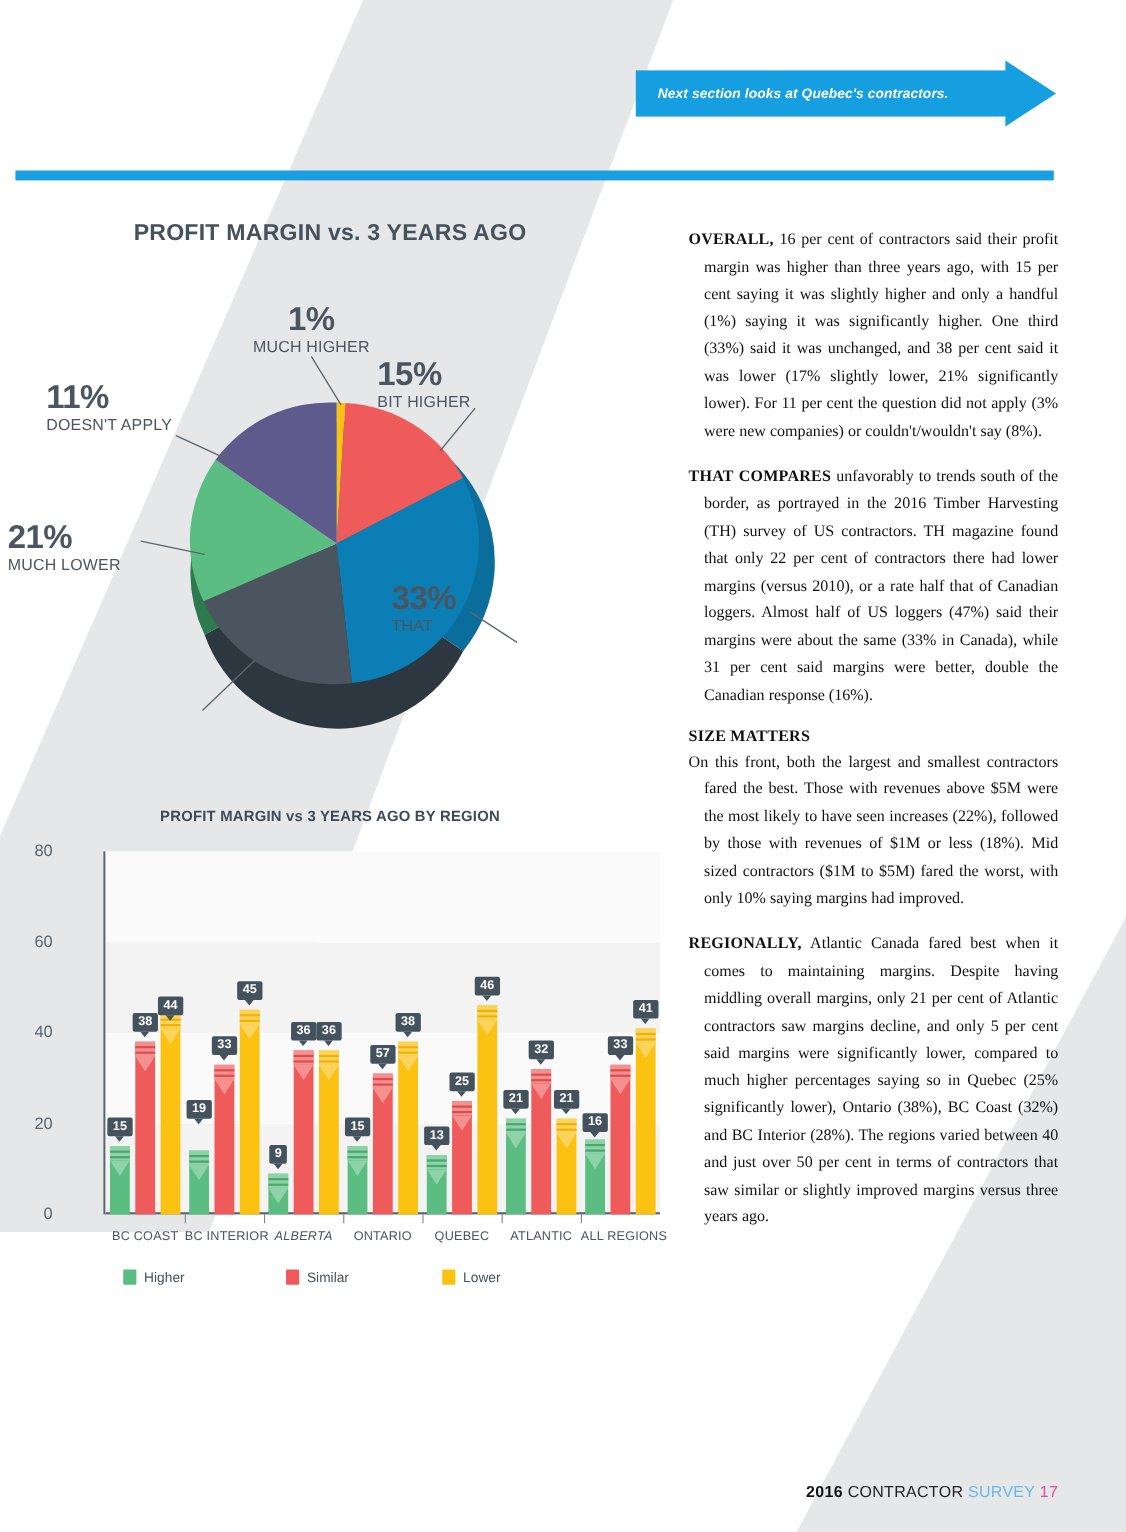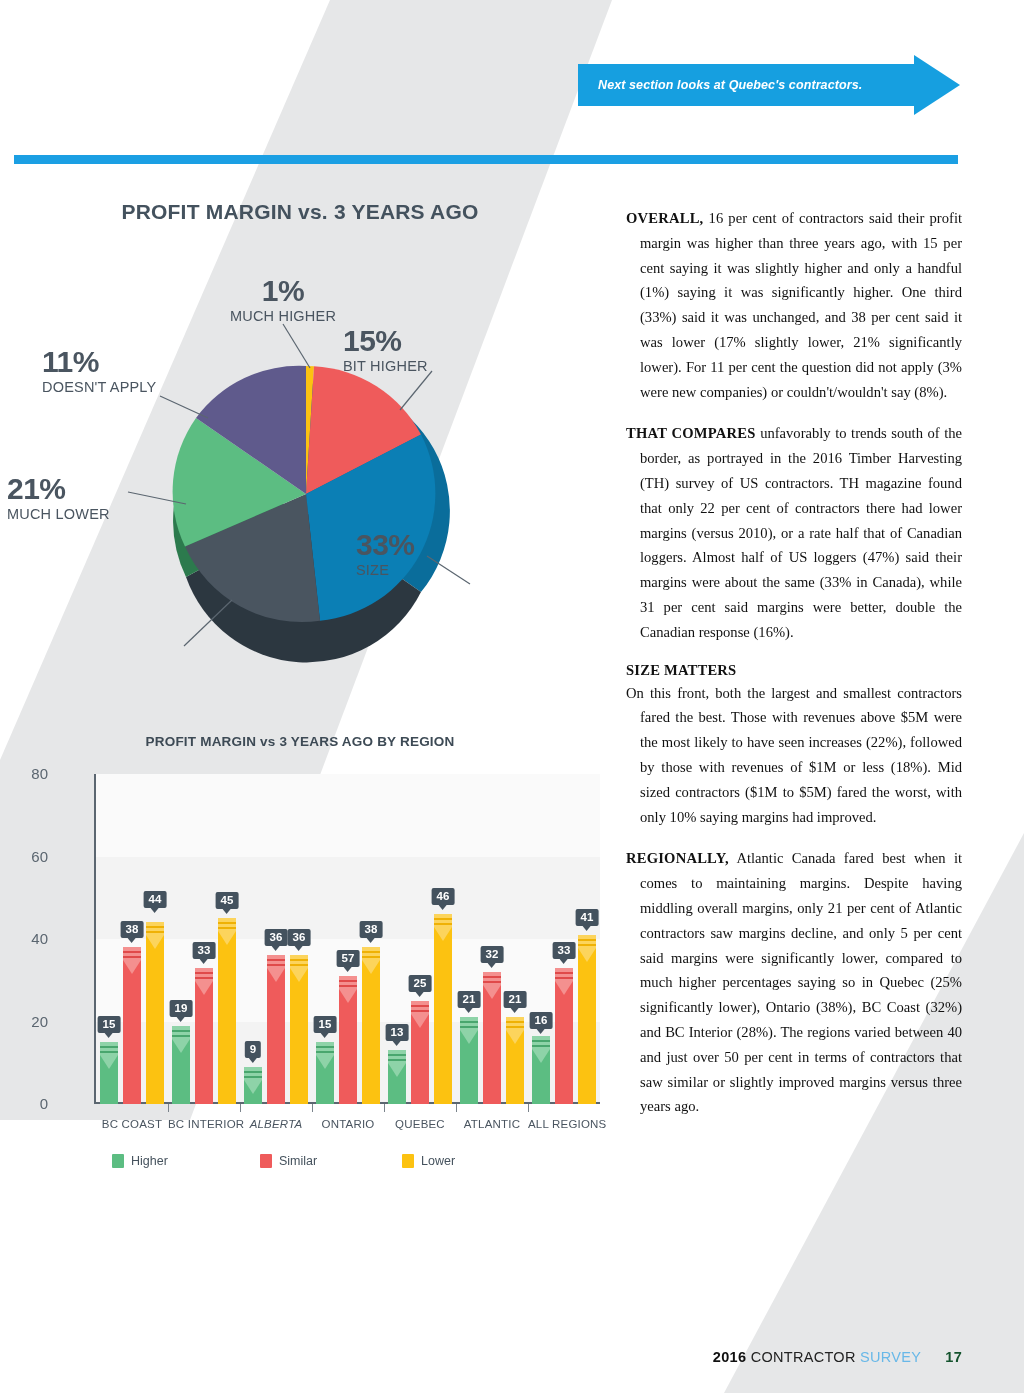--- a/index.html
+++ b/index.html
@@ -116,21 +116,21 @@
     font-size:14.6px;font-weight:bold;margin:0 0 2px 0;letter-spacing:.2px;
   }
   
   .footer{
     position:absolute;right:62px;bottom:28px;z-index:4;
     font-size:14.5px;color:#2b2b2b;letter-spacing:.3px;white-space:nowrap;
   }
   .footer .y{font-weight:bold;color:#111;}
   .footer .c{color:#222;}
   .footer .s{color:#68b8e8;}
-  .footer .p{font-weight:bold;color:#14532d;margin-left:20px;}
+  .footer .p{font-weight:normal;color:#ec4899;margin-left:0;}
 </style>
 </head>
 <body>
 
 <div class="diag-top"></div>
 <div class="diag-bottom"></div>
 
 <div class="arrow-banner">
   <div class="body"></div>
   <div class="head"></div>
@@ -183,21 +183,21 @@
       <span class="cap">MUCH HIGHER</span>
     </div>
 
     <div class="plabel l" style="left:297px;top:92px;width:170px;margin-left:46px;">
       <span class="pct">15%</span>
       <span class="cap">BIT HIGHER</span>
     </div>
 
     <div class="plabel l" style="left:356px;top:296px;width:150px;">
       <span class="pct">33%</span>
-      <span class="cap">SIZE</span>
+      <span class="cap">THAT</span>
     </div>
 
 
     <div class="plabel l" style="left:7px;top:240px;width:120px;">
       <span class="pct">21%</span>
       <span class="cap" style="white-space:pre-line">MUCH LOWER</span>
     </div>
 
     <div class="plabel l" style="left:42px;top:113px;width:130px;">
       <span class="pct">11%</span>
@@ -236,26 +236,26 @@
             <div class="band2" style="top: 9px; background: rgb(224, 74, 74);"></div>
             <div class="chev" style="top: 13px; background: rgb(244, 144, 143); clip-path: polygon(0px 0px, 100% 0px, 50% 100%);"></div>
             <div class="dlabel" style="bottom: 166px;">38</div>
           </div>
           <div class="bar" style="left: 50px; height: 182px;">
             <div class="shaft" style="background: rgb(252, 194, 17);"></div>
             <div class="tip" style="background: rgb(252, 212, 92);"></div>
             <div class="band1" style="top: 4px; background: rgb(239, 177, 5);"></div>
             <div class="band2" style="top: 9px; background: rgb(239, 177, 5);"></div>
             <div class="chev" style="top: 13px; background: rgb(252, 212, 92); clip-path: polygon(0px 0px, 100% 0px, 50% 100%);"></div>
-            <div class="dlabel" style="bottom: 196px;">44</div>
+            <div class="dlabel" style="bottom: 181px;">44</div>
           </div>
         </div>
         <div class="xlab" style="left: 0px; width: 72px;">BC COAST</div>
         <div class="group" style="left: 72px; width: 72px;">
-          <div class="bar" style="left: 4px; height: 78px;">
+          <div class="bar" style="left: 4px; height: 58px;">
             <div class="shaft" style="background: rgb(92, 189, 130);"></div>
             <div class="tip" style="background: rgb(142, 211, 168);"></div>
             <div class="band1" style="top: 4px; background: rgb(73, 166, 110);"></div>
             <div class="band2" style="top: 9px; background: rgb(73, 166, 110);"></div>
             <div class="chev" style="top: 13px; background: rgb(142, 211, 168); clip-path: polygon(0px 0px, 100% 0px, 50% 100%);"></div>
             <div class="dlabel" style="bottom: 87px;">19</div>
           </div>
           <div class="bar" style="left: 27px; height: 136px;">
             <div class="shaft" style="background: rgb(239, 91, 91);"></div>
             <div class="tip" style="background: rgb(244, 144, 143);"></div>

